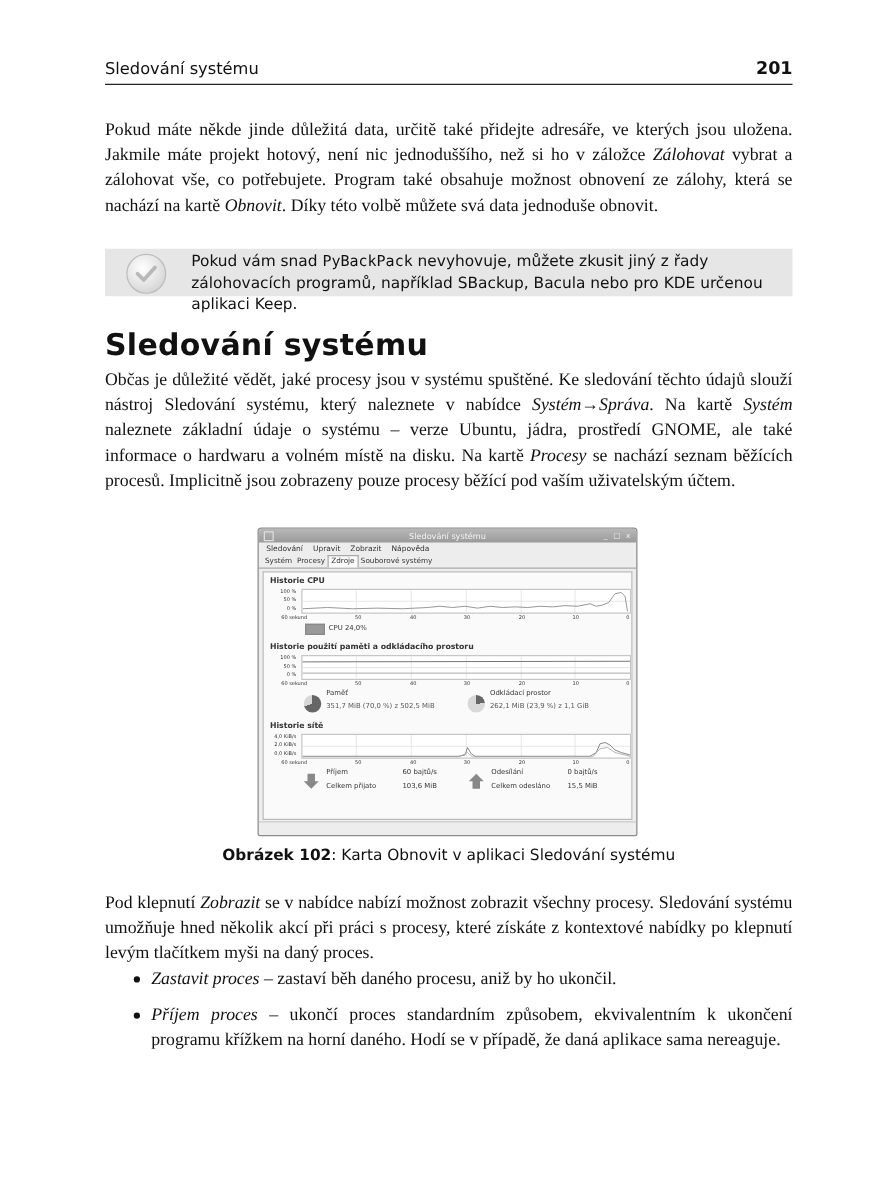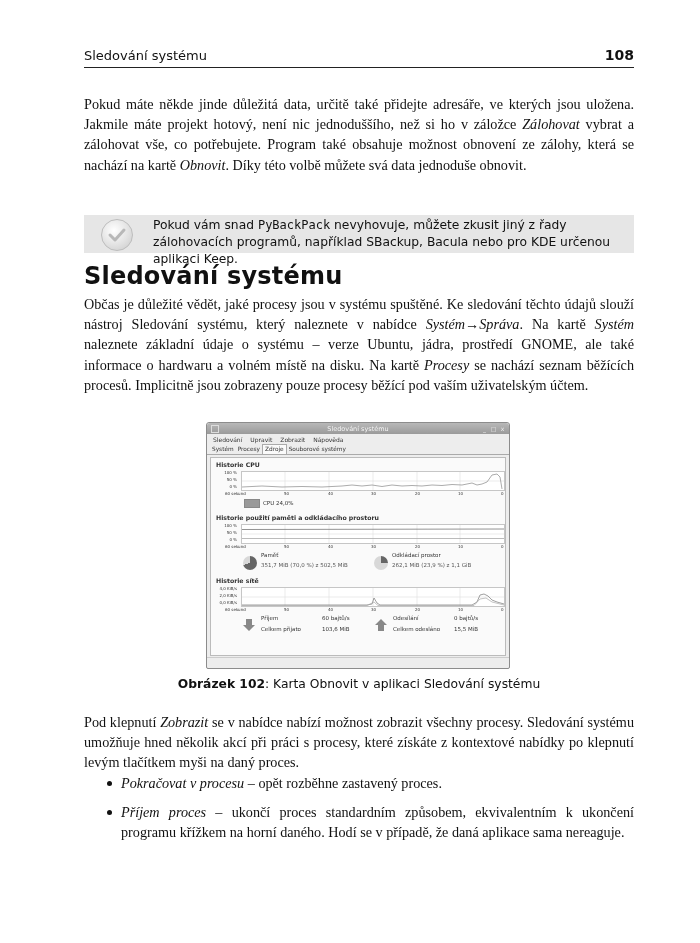--- a/index.html
+++ b/index.html
@@ -9,21 +9,21 @@
 
   .running-head { position: absolute; left: 84px; top: 47px; width: 550px; height: 20px;
     border-bottom: 1px solid #222; font-size: 13px; }
   .running-head .title { position: absolute; left: 0; top: 1px; }
   .running-head .pagenum { position: absolute; right: 0; top: 0; font-weight: bold; font-size: 14px; }
 
   .para { position: absolute; left: 84px; width: 550px; font-size: 14.2px; line-height: 20.2px;
     text-align: justify; }
   .para i { font-style: italic; }
 
-  .tip { position: absolute; left: 84px; top: 199px; width: 550px; height: 38px; background: #e6e6e6; margin-top: 16px; }
+  .tip { position: absolute; left: 84px; top: 199px; width: 550px; height: 38px; background: #e6e6e6; }
   .tip .tip-icon { position: absolute; left: 17px; top: 4px; width: 30px; height: 30px; border-radius: 50%;
     background: radial-gradient(circle at 40% 35%, #ffffff 0%, #e2e2e2 55%, #c8c8c8 100%);
     border: 1px solid #bdbdbd; }
   .tip .tip-icon svg { position: absolute; left: 5px; top: 6px; }
   .tip .tip-text { position: absolute; left: 69px; top: 2px; width: 475px; font-size: 12.3px; line-height: 17px; }
   .mono { font-family: "DejaVu Sans Mono", "Liberation Mono", monospace; font-size: 12px; }
 
   .h1 { position: absolute; left: 84px; top: 262px; font-size: 24px; font-weight: bold; letter-spacing: 0.2px; }
 
   
@@ -54,21 +54,21 @@
 
   .bullets { position: absolute; left: 84px; top: 773px; width: 550px; margin: 0; padding: 0; list-style: none; }
   .bullets li { position: relative; padding-left: 37px; font-size: 14.2px; line-height: 20.2px; text-align: justify; margin-bottom: 9px; }
   .bullets li .dot { position: absolute; left: 23px; top: 8px; width: 5px; height: 5px; border-radius: 50%; background: #111; }
 </style>
 </head>
 <body>
 
 <div class="running-head sans">
   <span class="title">Sledování systému</span>
-  <span class="pagenum">108</span>
+  <span class="pagenum">201</span>
 </div>
 
 <p class="para serif" style="top:94px; margin:0;"><span>Pokud máte někde jinde důležitá data, určitě také přidejte adresáře, ve kterých jsou uložena. Jakmile máte projekt hotový, není nic jednoduššího, než si ho v záložce </span><i>Zálohovat</i><span> vybrat a zálohovat vše, co potřebujete. Program také obsahuje možnost obnovení ze zálohy, která se nachází na kartě </span><i>Obnovit</i><span>. Díky této volbě můžete svá data jednoduše obnovit.</span></p>
 
 <div class="tip sans">
   <div class="tip-icon">
     <svg width="20" height="18" viewBox="0 0 20 18">
         <path d="M3 9 L8 14 L17 4" fill="none" stroke="#b8b8b8" stroke-width="3" stroke-linecap="round" stroke-linejoin="round"></path>
       </svg>
   </div>
@@ -207,15 +207,15 @@
     <div class="legend" style="top:168px; left:243px;">15,5 MiB</div>
   </div>
   <div class="statusbar"></div>
 </div>
 
 <div class="caption sans"><b>Obrázek 102</b><span>: Karta Obnovit v aplikaci Sledování systému</span></div>
 
 <p class="para serif" style="top:712px; margin:0;"><span>Pod klepnutí </span><i>Zobrazit</i><span> se v nabídce nabízí možnost zobrazit všechny procesy. Sledování systému umožňuje hned několik akcí při práci s procesy, které získáte z kontextové nabídky po klepnutí levým tlačítkem myši na daný proces.</span></p>
 
 <ul class="bullets serif">
-  <li><span class="dot"></span><i>Pokračovat v procesu</i><span> – opět rozběhne zastavený proces.</span></li>
+  <li><span class="dot"></span><i>Zastavit proces</i><span> – zastaví běh daného procesu, aniž by ho ukončil.</span></li>
   <li><span class="dot"></span><i>Příjem proces</i><span> – ukončí proces standardním způsobem, ekvivalentním k ukončení programu křížkem na horní daného. Hodí se v případě, že daná aplikace sama nereaguje.</span></li>
 </ul>
 
 </body></html>

